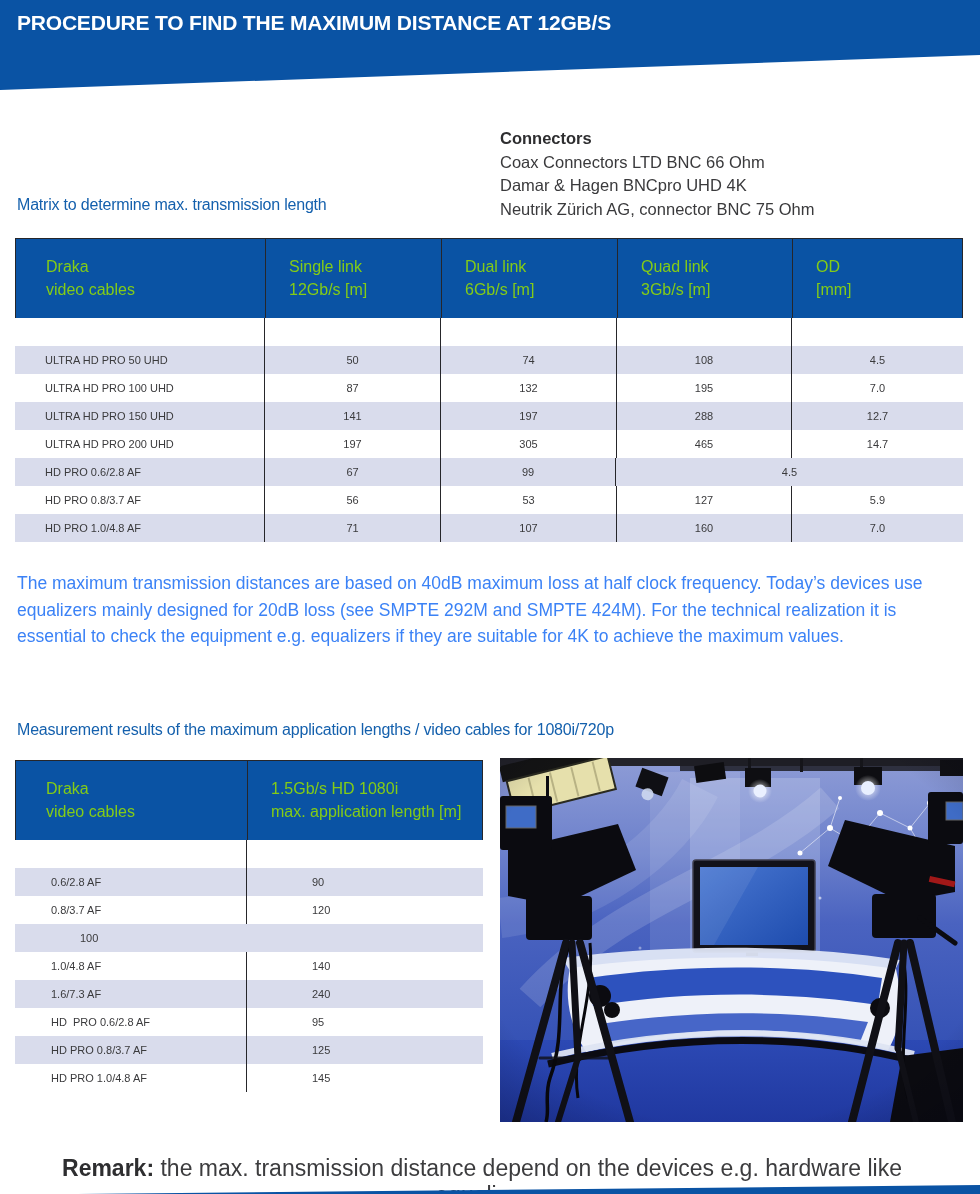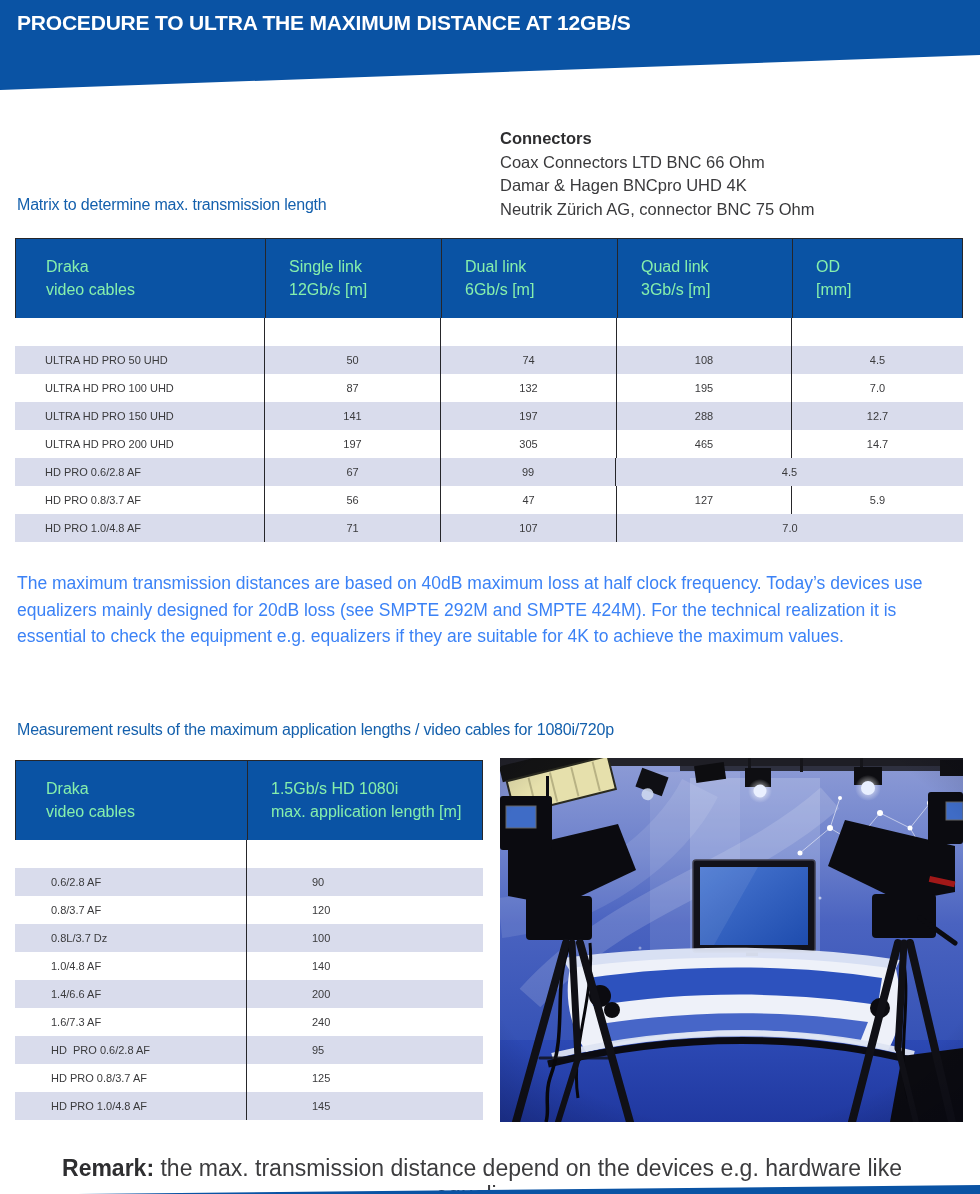--- a/index.html
+++ b/index.html
@@ -30,21 +30,21 @@
   }
   #matrix-heading{top:196px;}
   #measurement-heading{top:721px;}
   
   .tbl{position:absolute;box-sizing:border-box;}
   #table1{left:15px;top:238px;width:948px;}
   #table2{left:15px;top:760px;width:468px;}
   .thead{display:flex;height:80px;background:var(--banner-blue,#0a53a4);
     border-top:1.5px solid #26262a;border-left:1.5px solid #26262a;border-right:1.5px solid #26262a;
     box-sizing:border-box;}
-  .thead .c{box-sizing:border-box;border-right:1.5px solid #26262a;color:#86efac;
+  .thead .c{box-sizing:border-box;border-right:1.5px solid #26262a;color:#84cc16;
     padding:16px 0 0 23px;font-size:16px;line-height:23px;}
   .thead .c:last-child{border-right:none;}
   .thead .c .ln{display:block;}
   .gaprow{display:flex;height:28px;background:#ffffff;}
   .gaprow .c{box-sizing:border-box;border-right:1.5px solid #26262a;}
   .gaprow .c:last-child{border-right:none;}
   .tbody .row{display:flex;height:28px;}
   .tbody .row:nth-child(odd){background:var(--row-stripe,#d9dcec);}
   .tbody .row .c{box-sizing:border-box;border-right:1.5px solid #26262a;
     font-size:11px;line-height:28px;color:#3a3a3c;overflow:hidden;white-space:nowrap;}
@@ -73,21 +73,21 @@
     background:var(--banner-blue,#0a53a4);
     clip-path:polygon(0 100%,100% 0,100% 100%);
   }
 </style>
 </head>
 <body>
 
 <div id="page">
 
   <div class="banner"></div>
-  <div class="banner-title">PROCEDURE TO ULTRA THE MAXIMUM DISTANCE AT 12GB/S</div>
+  <div class="banner-title">PROCEDURE TO FIND THE MAXIMUM DISTANCE AT 12GB/S</div>
 
   <div class="connectors">
     <div class="hd">Connectors</div>
     <div>Coax Connectors LTD BNC 66 Ohm</div>
     <div>Damar &amp; Hagen BNCpro UHD 4K</div>
     <div>Neutrik Zürich AG, connector BNC 75 Ohm</div>
   </div>
 
   <div class="sec-heading" id="matrix-heading">Matrix to determine max. transmission length</div>
 
@@ -152,28 +152,29 @@
       </div>
       <div class="row">
         <div class="c w0">HD PRO 0.6/2.8 AF</div>
         <div class="c w2 num">67</div>
         <div class="c w3 num">99</div>
         <div class="c w4 num">4.5</div>
       </div>
       <div class="row">
         <div class="c w0">HD PRO 0.8/3.7 AF</div>
         <div class="c w1 num">56</div>
-        <div class="c w2 num">47</div>
+        <div class="c w2 num">53</div>
         <div class="c w3 num">127</div>
         <div class="c w4 num">5.9</div>
       </div>
       <div class="row">
         <div class="c w0">HD PRO 1.0/4.8 AF</div>
         <div class="c w1 num">71</div>
         <div class="c w2 num">107</div>
+        <div class="c w3 num">160</div>
         <div class="c w4 num">7.0</div>
       </div>
     </div>
   </div>
 
   <div class="para">The maximum transmission distances are based on 40dB maximum loss at half clock frequency. Today’s devices use equalizers mainly designed for 20dB loss (see SMPTE 292M and SMPTE 424M). For the technical realization it is essential to check the equipment e.g. equalizers if they are suitable for 4K to achieve the maximum values.</div>
 
   <div class="sec-heading" id="measurement-heading">Measurement results of the maximum application lengths / video cables for 1080i/720p</div>
 
   <div class="tbl" id="table2">
@@ -194,30 +195,25 @@
     <div class="tbody">
       <div class="row">
         <div class="c w0">0.6/2.8 AF</div>
         <div class="c w1 num">90</div>
       </div>
       <div class="row">
         <div class="c w0">0.8/3.7 AF</div>
         <div class="c w1 num">120</div>
       </div>
       <div class="row">
-        <div class="c w0">0.8L/3.7 Dz</div>
         <div class="c w1 num">100</div>
       </div>
       <div class="row">
         <div class="c w0">1.0/4.8 AF</div>
         <div class="c w1 num">140</div>
-      </div>
-      <div class="row">
-        <div class="c w0">1.4/6.6 AF</div>
-        <div class="c w1 num">200</div>
       </div>
       <div class="row">
         <div class="c w0">1.6/7.3 AF</div>
         <div class="c w1 num">240</div>
       </div>
       <div class="row">
         <div class="c w0">HD&nbsp;&nbsp;PRO 0.6/2.8 AF</div>
         <div class="c w1 num">95</div>
       </div>
       <div class="row">

